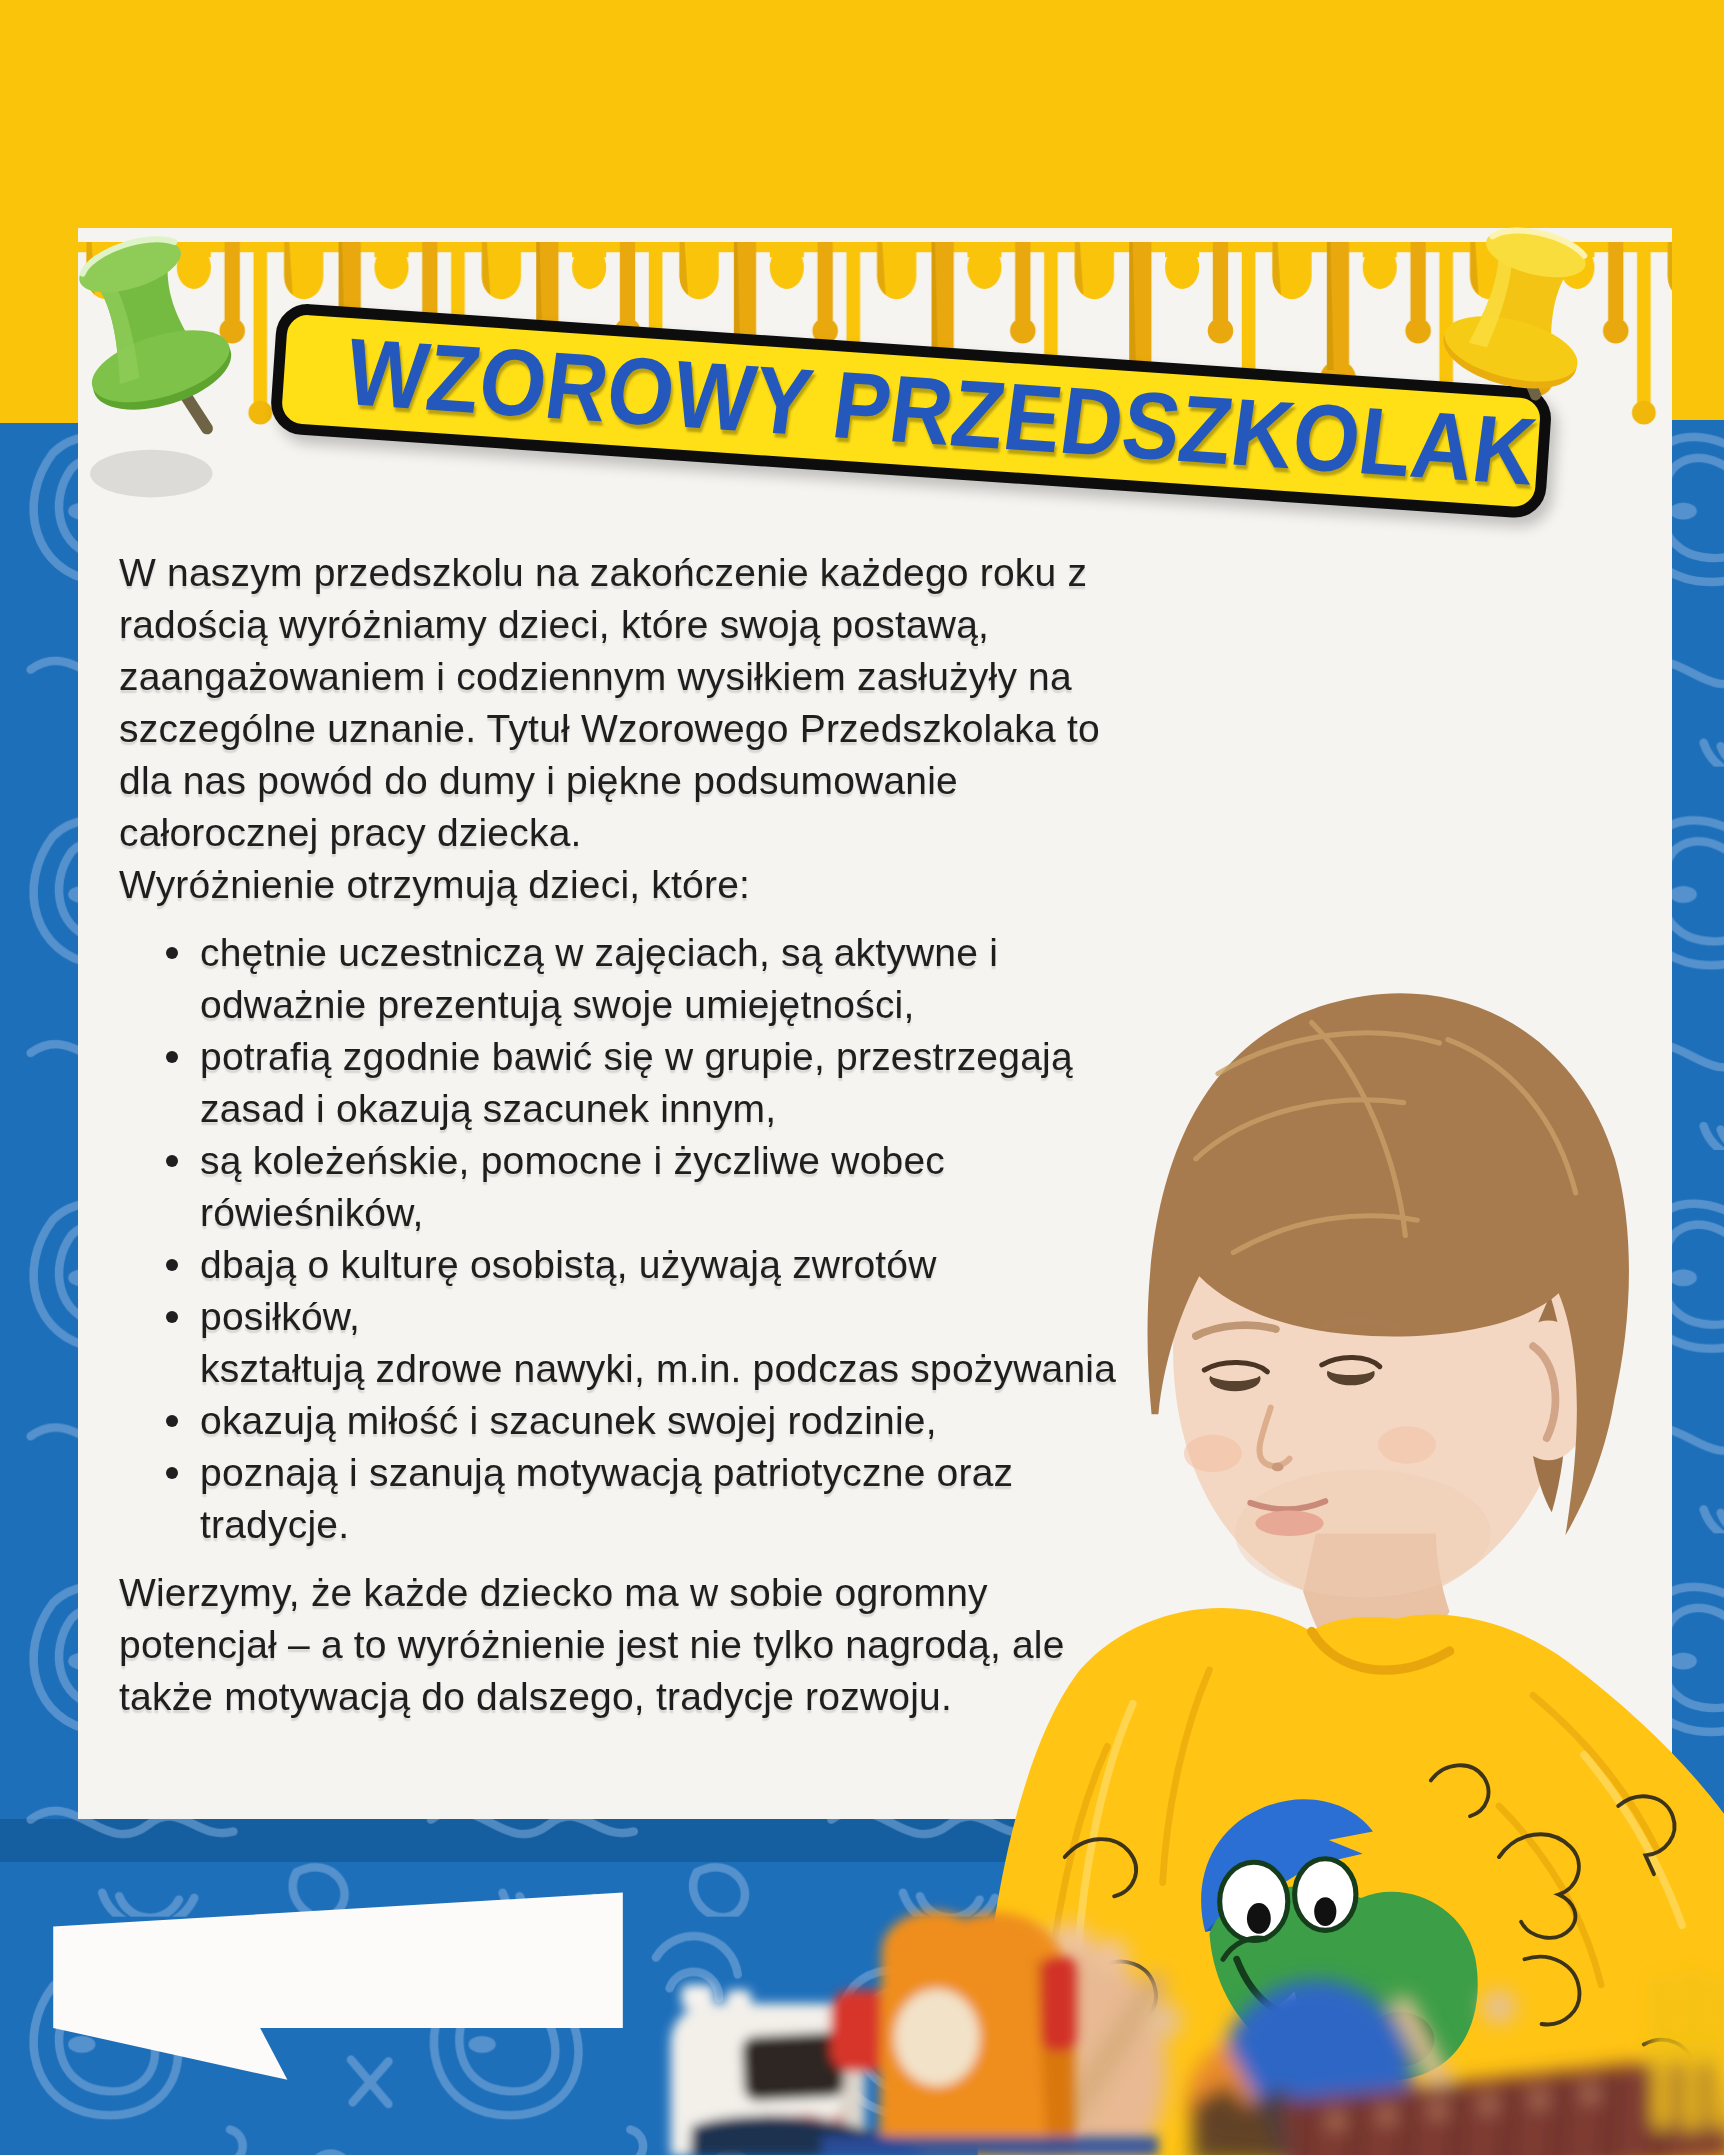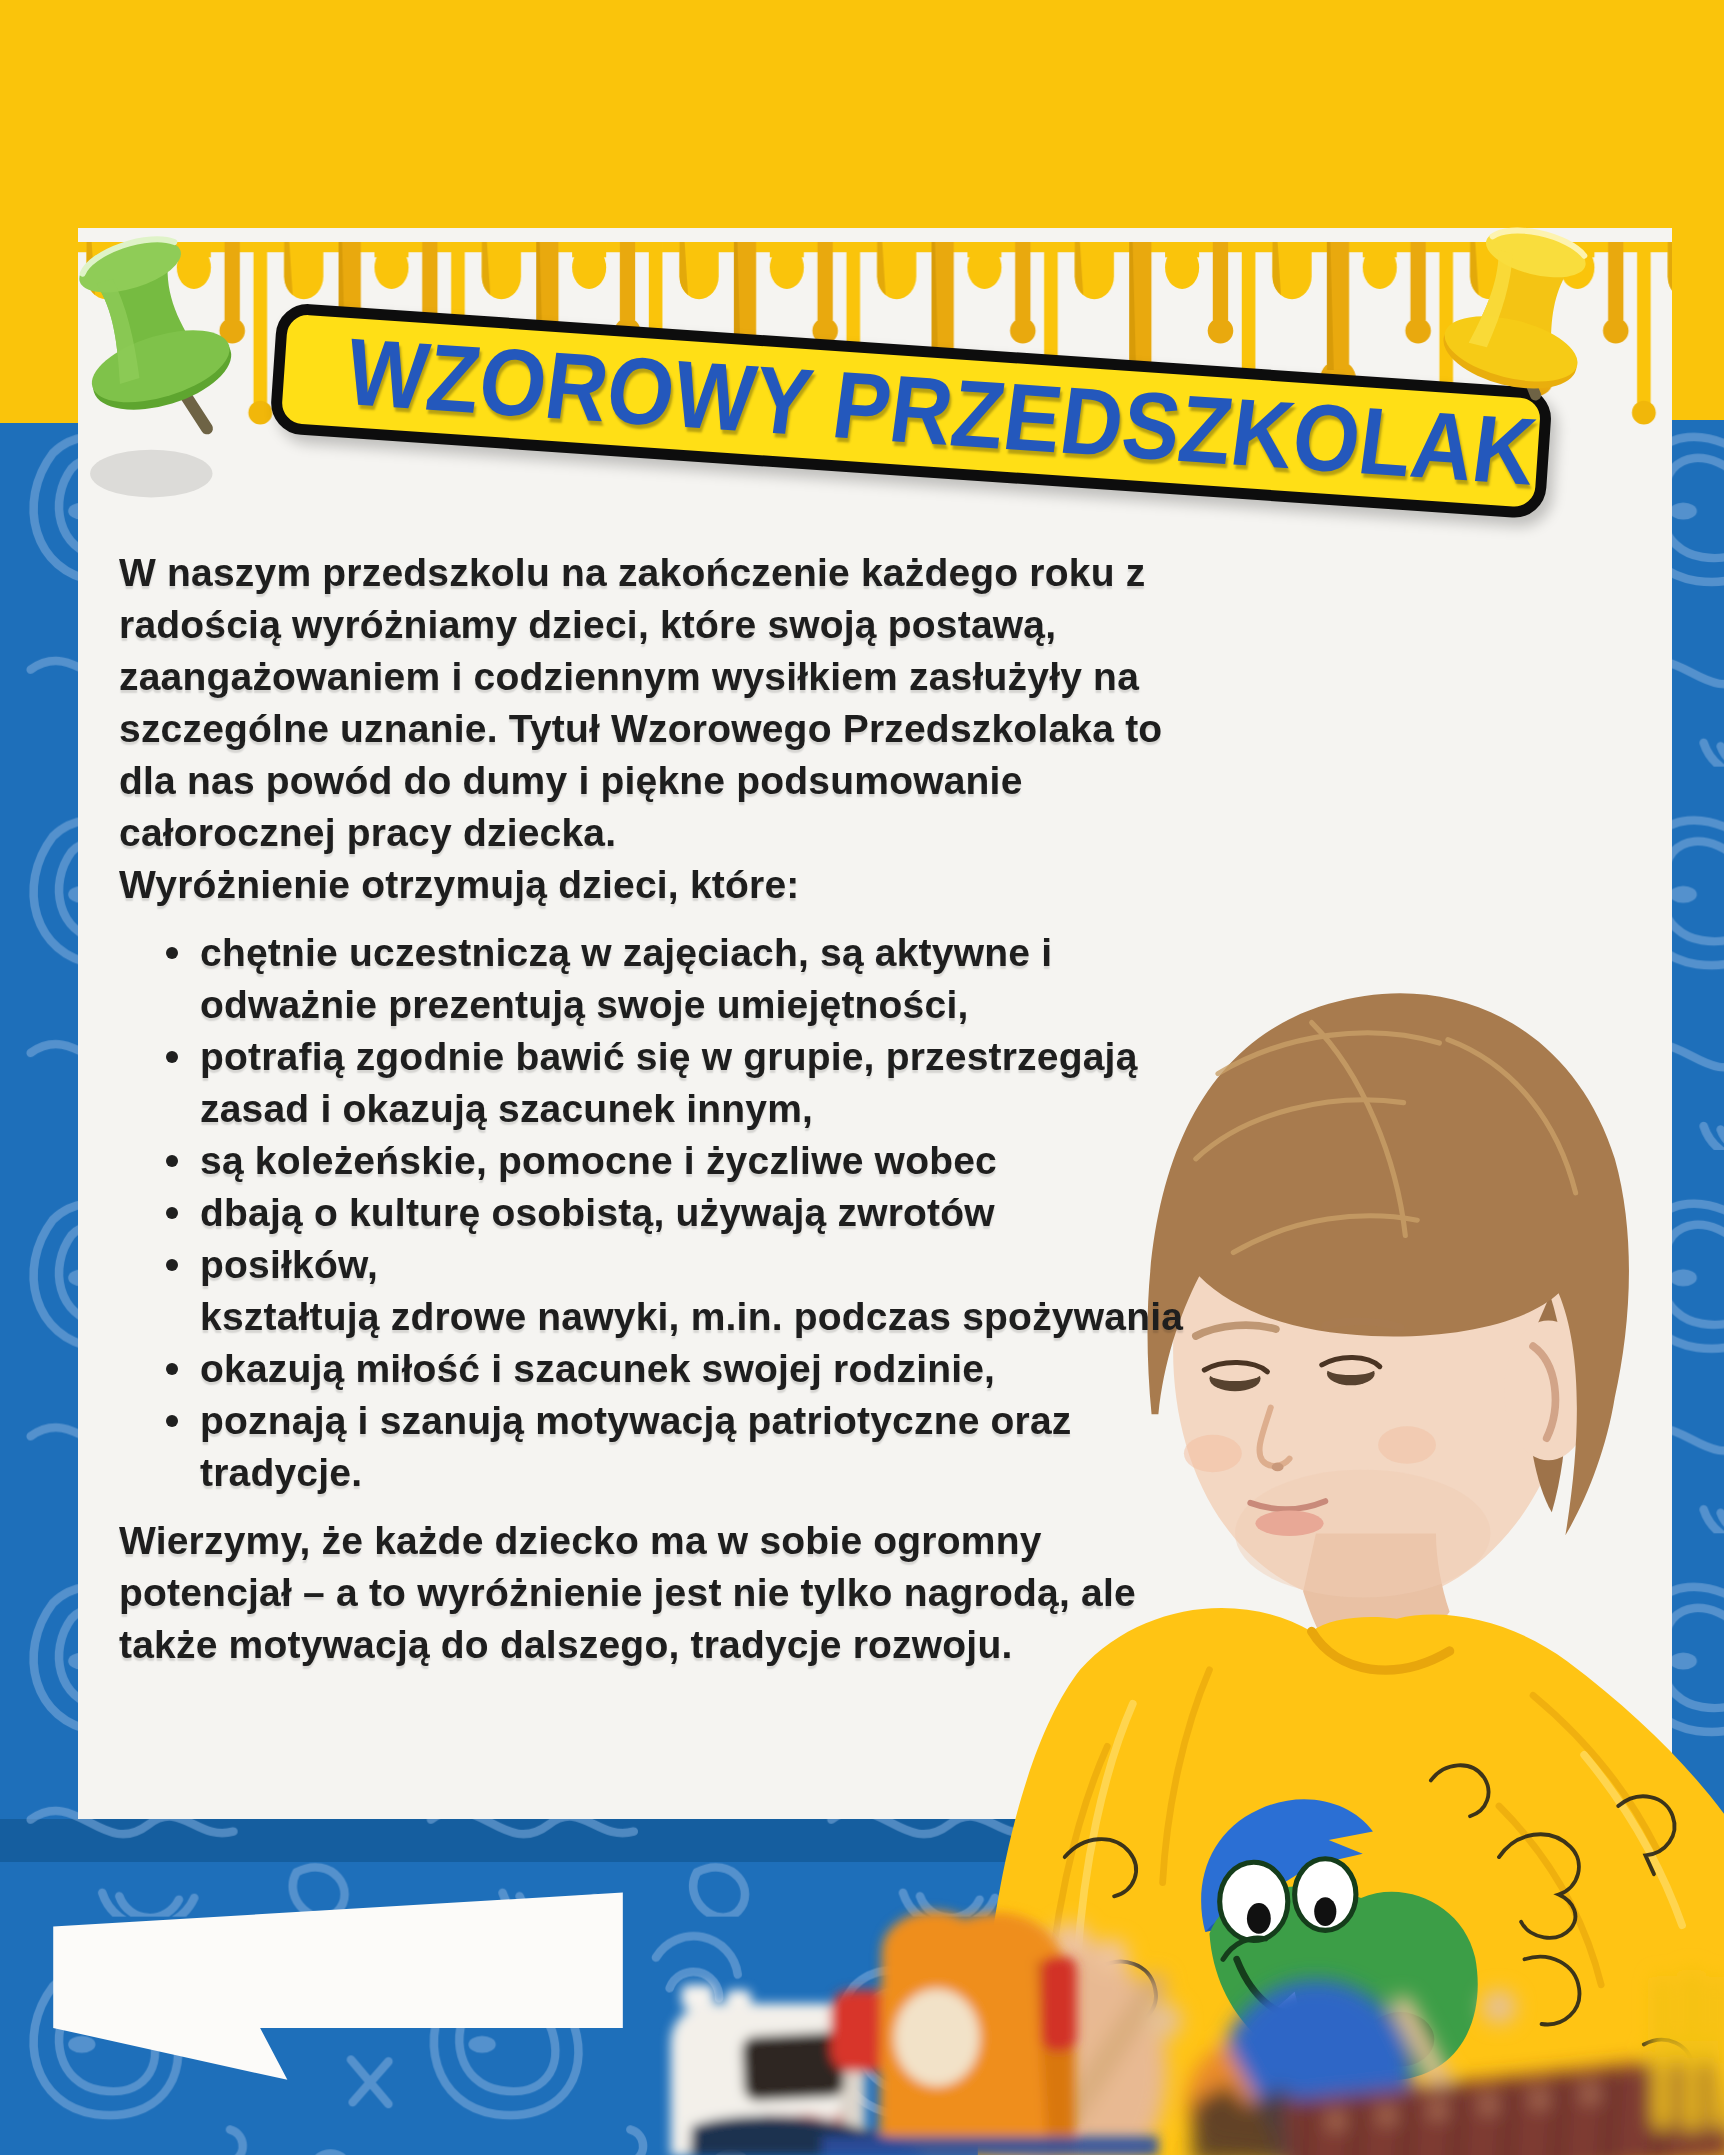--- a/index.html
+++ b/index.html
@@ -32,21 +32,21 @@
     font-weight:700;font-size:95px;line-height:107px;color:#2458BC;
     transform:scaleX(0.9) skewX(-4deg);letter-spacing:0px;
     text-shadow:2.6px 4.3px 2.6px rgba(0,0,0,0.28);
   }
   
   #text-block{
     left:119px;top:547px;width:1227px;color:#1E1E1E;
     font-size:39px;line-height:52px;letter-spacing:0.2px;
     text-shadow:0 2.6px 1.7px rgba(0,0,0,0.13);
   }
-  .line{height:52px;white-space:nowrap;font-weight:bold;}
+  .line{height:52px;white-space:nowrap;}
   #bullet-list{margin:16px;padding:0 0 0 31px;list-style:none;}
   #bullet-list li{position:relative;padding-left:34px;}
   #bullet-list li::before{
     content:"";position:absolute;left:0;top:20.4px;width:12px;height:12px;
     border-radius:50%;background:#1F1F1F;
   }
   
   #photo{left:596px;top:980px;width:1129px;height:1176px;}
   #bubble{left:43px;top:1878px;width:596px;height:213px;}
   #pin-left{left:51px;top:213px;width:221px;height:290px;}
@@ -273,20 +273,21 @@
       <li>
         <div class="line">chętnie uczestniczą w zajęciach, są aktywne i</div>
         <div class="line">odważnie prezentują swoje umiejętności,</div>
       </li>
       <li>
         <div class="line">potrafią zgodnie bawić się w grupie, przestrzegają</div>
         <div class="line">zasad i okazują szacunek innym,</div>
       </li>
       <li>
         <div class="line">są koleżeńskie, pomocne i życzliwe wobec</div>
+        <div class="line">rówieśników,</div>
       </li>
       <li>
         <div class="line">dbają o kulturę osobistą, używają zwrotów</div>
       </li>
       <li>
         <div class="line">posiłków,</div>
         <div class="line">kształtują zdrowe nawyki, m.in. podczas spożywania</div>
       </li>
       <li>
         <div class="line">okazują miłość i szacunek swojej rodzinie,</div>

